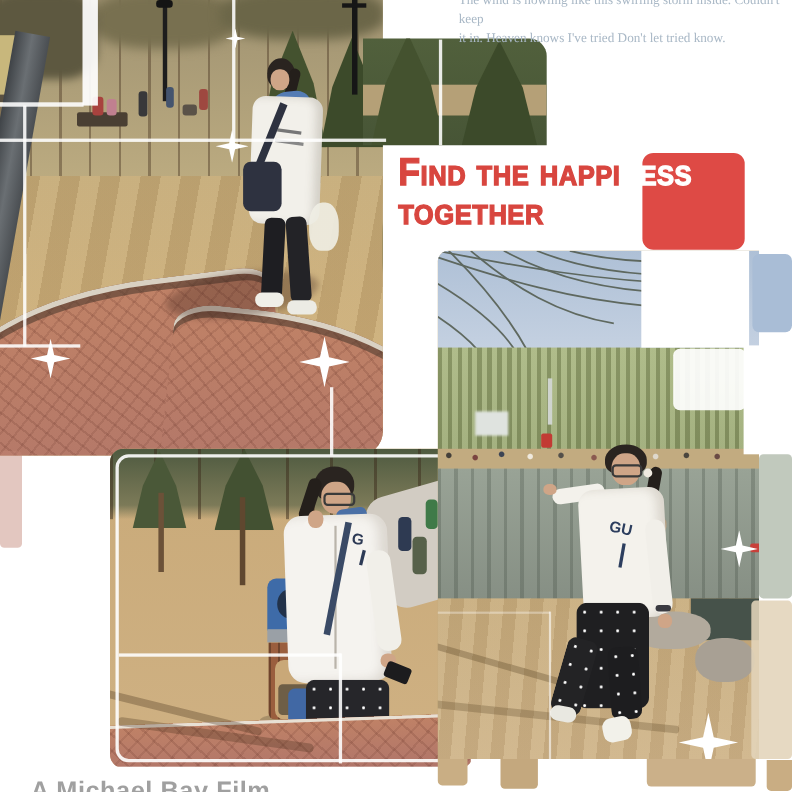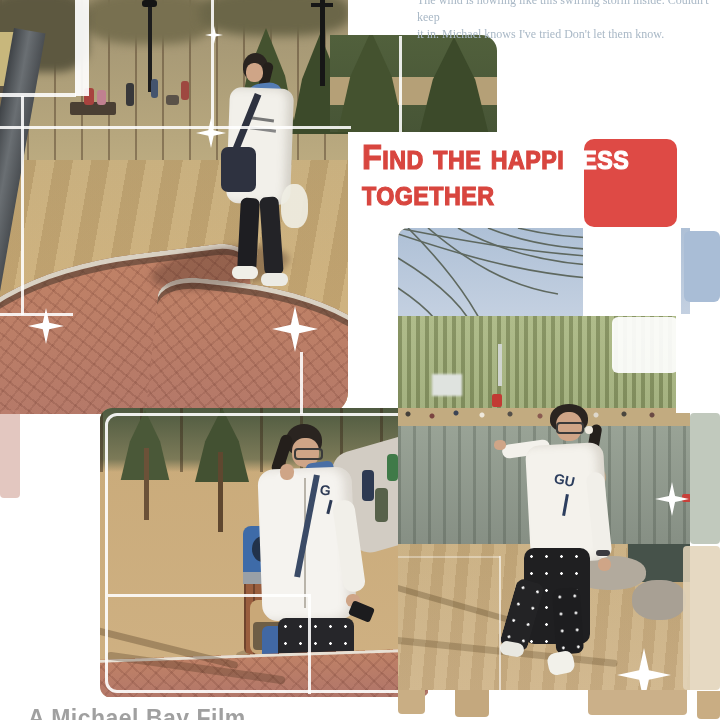--- a/index.html
+++ b/index.html
@@ -254,18 +254,18 @@
 
   <div class="ab" id="title" style="left:362px;top:139px;z-index:6;">
     <div>
       <span class="red">Find the happi</span><span class="white">ness</span>
     </div>
     <div class="red" style="color:#d8463f;-webkit-text-stroke:1.2px #d8463f;">together</div>
   </div>
 
   <div class="ab" id="lyrics" style="left:417px;top:-8px;width:300px;z-index:6;">
     <div>The wind is howling like this swirling storm inside. Couldn't keep</div>
-    <div>it in. Michael knows I've tried Don't let them know.</div>
+    <div>it in. Heaven knows I've tried Don't let tried know.</div>
   </div>
 
   <div class="ab" id="caption" style="left:28px;top:705px;z-index:6;">A Michael Bay Film</div>
 
 </div>
 
 </body></html>

